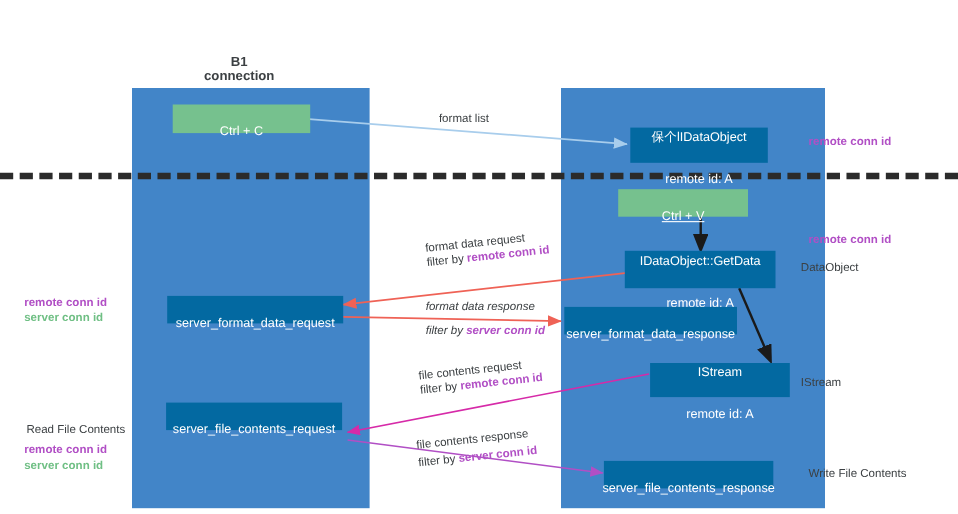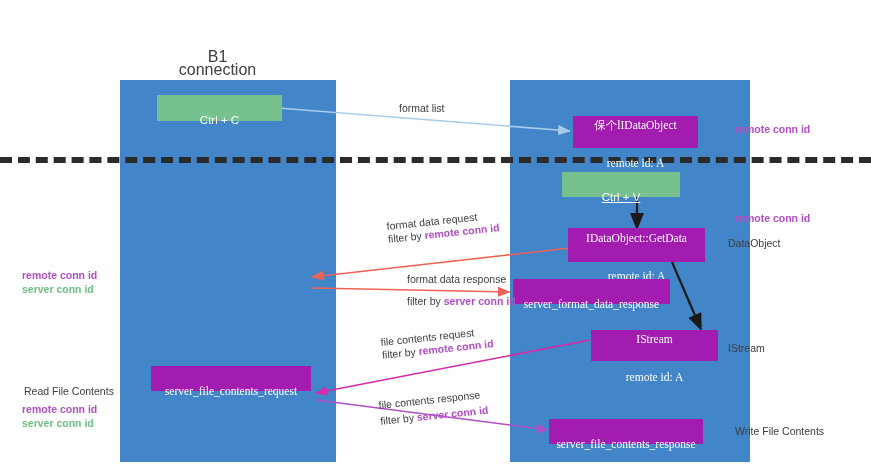--- a/index.html
+++ b/index.html
@@ -12,35 +12,35 @@
   .abs{position:absolute;}
 
   
   .title{
     left:0;top:6px;width:871px;text-align:center;
     font-size:15px;line-height:19px;color:#3c4043;
   }
 
   
   .lane-head{
-    text-align:center;font-size:16px;line-height:13px;color:#3c4043;
+    text-align:center;font-size:12px;line-height:13px;color:#3c4043;font-weight:bold;
   }
 
   
   .lane{background:#4285c8;}
 
   
   .box{
     box-sizing:border-box;
     display:flex;flex-direction:column;align-items:center;justify-content:center;
     color:#ffffff;font-size:11.5px;line-height:14px;text-align:center;
     padding:2px 4px;
   }
   .box.green{background:#76c18e;}
-  .box.orange{background:#a21caf;font-family:Liberation Serif, serif;}
+  .box.orange{background:#0369a1;}
   .box span{display:block;white-space:nowrap;margin-top:24px;}
 
   
   .elabel{
     font-size:10.5px;line-height:13px;color:#3c4043;white-space:nowrap;
   }
   .elabel .purple{color:#b14fc5;font-weight:bold;}
   .elabel .rot{display:block;}
 
   
@@ -119,20 +119,23 @@
 
   <div class="abs box green" style="left:562px;top:172px;width:118px;height:25px;text-decoration:underline;">
     <span>Ctrl + V</span>
   </div>
 
   <div class="abs box orange" style="left:568px;top:228px;width:137px;height:34px;">
     <span>IDataObject::GetData</span>
     <span>remote id: A</span>
   </div>
 
+  <div class="abs box orange" style="left:152px;top:269px;width:160px;height:25px;">
+    <span>server_format_data_request</span>
+  </div>
 
   <div class="abs box orange" style="left:513px;top:279px;width:157px;height:25px;">
     <span>server_format_data_response</span>
   </div>
 
   <div class="abs box orange" style="left:591px;top:330px;width:127px;height:31px;">
     <span>IStream</span>
     <span>remote id: A</span>
   </div>
 
@@ -146,21 +149,21 @@
 
   <div class="abs elabel" style="left:399px;top:102px;">
     <span>format list</span>
   </div>
 
   <div class="abs elabel" style="left:386px;top:220px;transform:rotate(-6deg);transform-origin:left top;">
     <span class="rot">format data request</span>
     <span class="rot"><span>filter by </span><span class="purple">remote conn id</span></span>
   </div>
 
-  <div class="abs elabel" style="left:407px;top:273px;">
+  <div class="abs elabel" style="left:387px;top:273px;font-style:italic;">
     <span class="rot">format data response</span>
     <span class="rot" style="margin-top:9px;"><span>filter by </span><span class="purple">server conn id</span></span>
   </div>
 
   <div class="abs elabel" style="left:380px;top:336px;transform:rotate(-6deg);transform-origin:left top;">
     <span class="rot">file contents request</span>
     <span class="rot"><span>filter by </span><span class="purple">remote conn id</span></span>
   </div>
 
   <div class="abs elabel" style="left:378px;top:399px;transform:rotate(-6deg);transform-origin:left top;">

